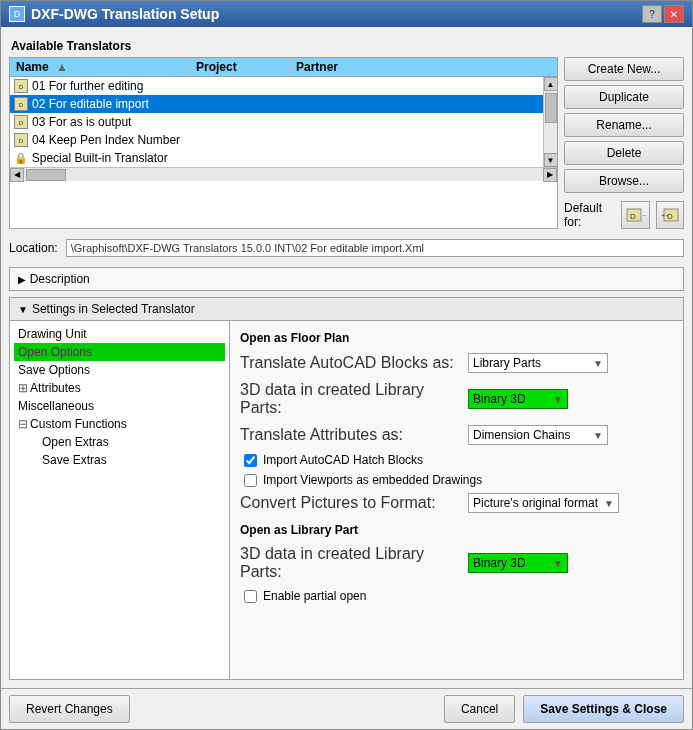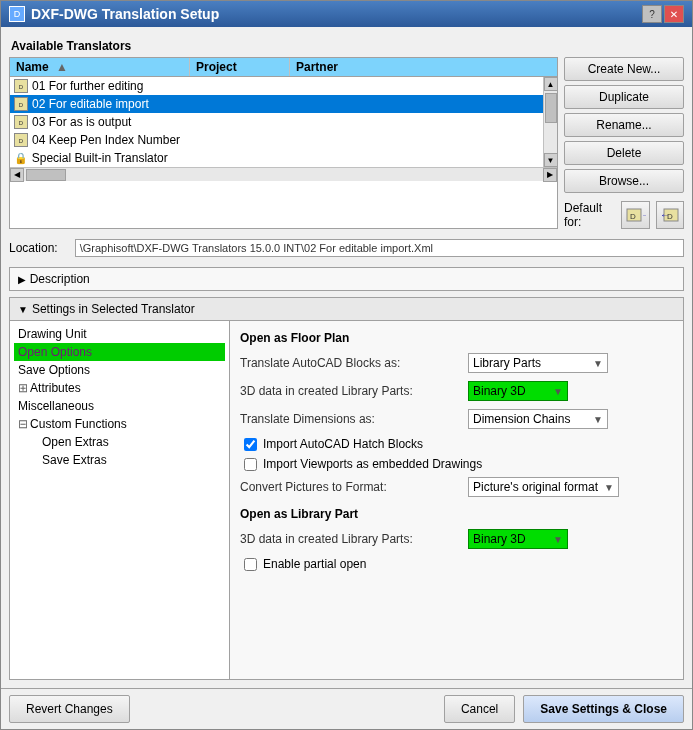--- a/index.html
+++ b/index.html
@@ -130,21 +130,21 @@
       border: 1px solid #a0a0a0;
       background: linear-gradient(to bottom, #f5f5f5, #dcdcdc);
       cursor: pointer;
       display: flex;
       align-items: center;
       justify-content: center;
     }
     .location-row {
       display: flex;
       align-items: center;
-      gap: 17px;
+      gap: 8px;
       padding: 4px 0;
     }
     .location-label { font-weight: normal; white-space: nowrap; }
     .location-value {
       flex: 1;
       border: 1px solid #a0a0a0;
       background: white;
       padding: 2px 4px;
       font-size: 11px;
       color: #333;
@@ -210,21 +210,21 @@
       font-size: 12px;
     }
     .form-row {
       display: flex;
       align-items: center;
       margin-bottom: 8px;
       gap: 8px;
     }
     .form-label-wide {
       width: 220px;
-      font-size: 12px;
+      font-size: 16px;
       color: #333;
       flex-shrink: 0;
     }
     .dropdown {
       padding: 2px 4px;
       border: 1px solid #a0a0a0;
       background: white;
       font-size: 12px;
       min-width: 140px;
       display: flex;
@@ -476,21 +476,21 @@
 
           <div class="form-row">
             <span class="form-label-wide">3D data in created Library Parts:</span>
             <div class="dropdown dropdown-green">
               <span>Binary 3D</span>
               <span class="dropdown-arrow">▼</span>
             </div>
           </div>
 
           <div class="form-row">
-            <span class="form-label-wide">Translate Dimensions as:</span>
+            <span class="form-label-wide">Translate Attributes as:</span>
             <div class="dropdown">
               <span>Dimension Chains</span>
               <span class="dropdown-arrow">▼</span>
             </div>
           </div>
 
 
           <div class="checkbox-row">
             <input type="checkbox" id="import-hatch" checked="" style="">
             <label for="import-hatch">Import AutoCAD Hatch Blocks</label>

